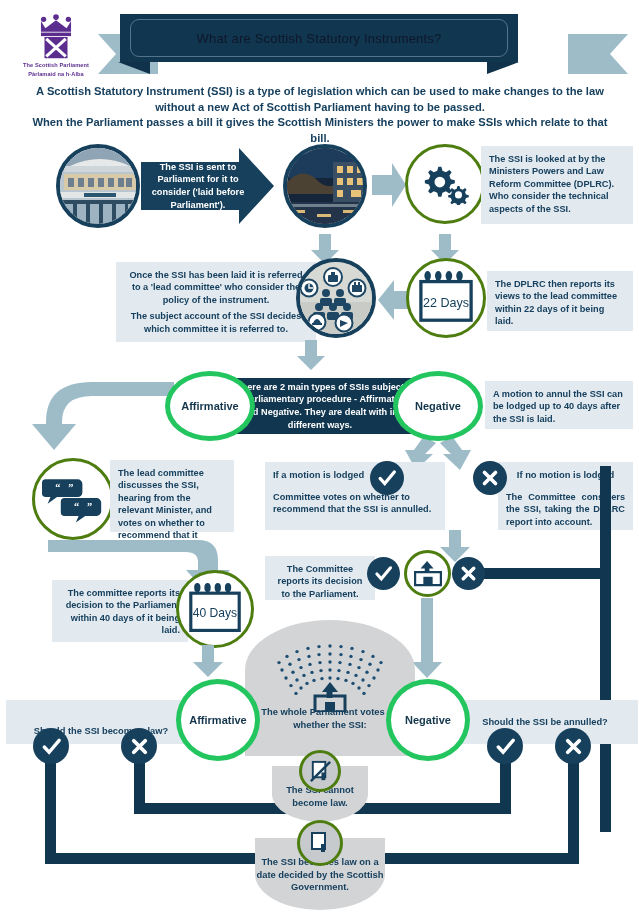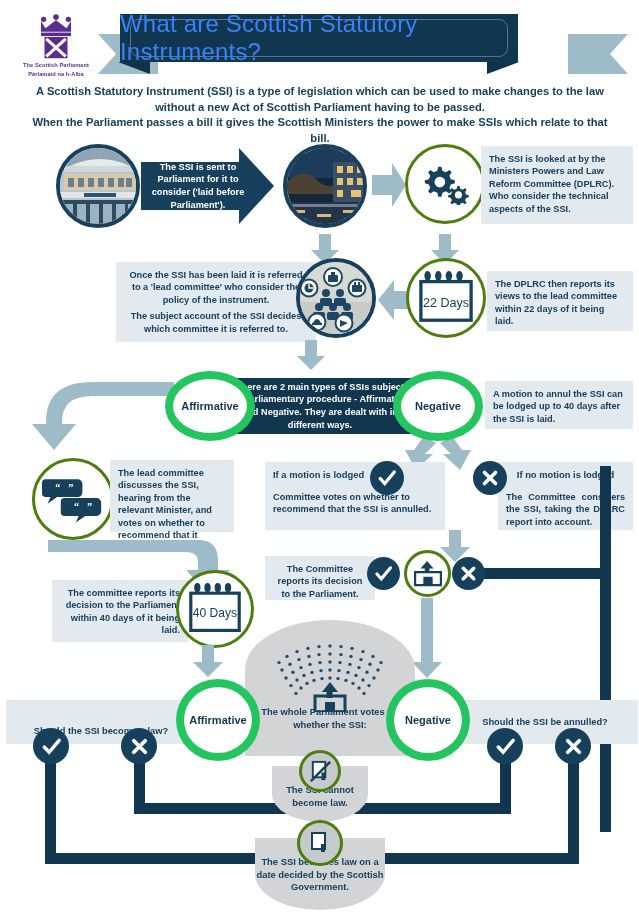--- a/index.html
+++ b/index.html
@@ -20,37 +20,37 @@
   .ribbon-r{left:568px;top:34px;width:60px;height:40px;
      clip-path:polygon(0 0,100% 0,70% 50%,100% 100%,0 100%);}
   .ribbon-fold-l{left:118px;top:62px;width:32px;height:12px;background:#10334b;
      clip-path:polygon(0 0,100% 0,100% 100%);}
   .ribbon-fold-r{left:487px;top:62px;width:32px;height:12px;background:#10334b;
      clip-path:polygon(0 0,100% 0,0 100%);}
   .banner{left:120px;top:14px;width:398px;height:48px;background:#11364f;}
   .banner-inner{left:130px;top:19px;width:378px;height:38px;
      border:1px solid #52748c;border-radius:9px 9px 9px 9px;}
   .banner-title{left:120px;top:14px;width:398px;height:48px;display:flex;
-     align-items:center;justify-content:center;color:#3b82f6;font-size:24px;
+     align-items:center;justify-content:center;color:#0f172a;font-size:13px;
      letter-spacing:.2px;}
 
   .intro1{left:30px;top:84px;width:580px;text-align:center;font-size:11.2px;
      font-weight:bold;line-height:1.42;}
   .intro2{left:30px;top:115px;width:580px;text-align:center;font-size:11.2px;
      font-weight:bold;line-height:1.42;}
 
   
   .infobox{background:#e2eaf0;font-size:9.2px;font-weight:bold;line-height:1.35;
      padding:7px 8px;}
   .navybox{background:#11364f;color:#fff;font-size:9.2px;font-weight:bold;
      line-height:1.38;display:flex;align-items:center;justify-content:center;
      text-align:center;padding:4px 6px;}
   .circle{border:3px solid #4d7c0f;border-radius:50%;background:#fff;
      display:flex;align-items:center;justify-content:center;}
-  .oval{border:8px solid #22c55e;border-radius:50%;background:#fff;
+  .oval{border:5px solid #22c55e;border-radius:50%;background:#fff;
      display:flex;align-items:center;justify-content:center;
      font-size:11px;font-weight:bold;color:#14364d;z-index:6;}
   .photo{border:4px solid #16405c;border-radius:50%;overflow:hidden;}
 
   .badge{border-radius:50%;background:#16405c;display:flex;align-items:center;
      justify-content:center;color:#fff;}
   .badge svg{display:block;}
 
   .vline{background:#11364f;}
   .hline{background:#11364f;}

